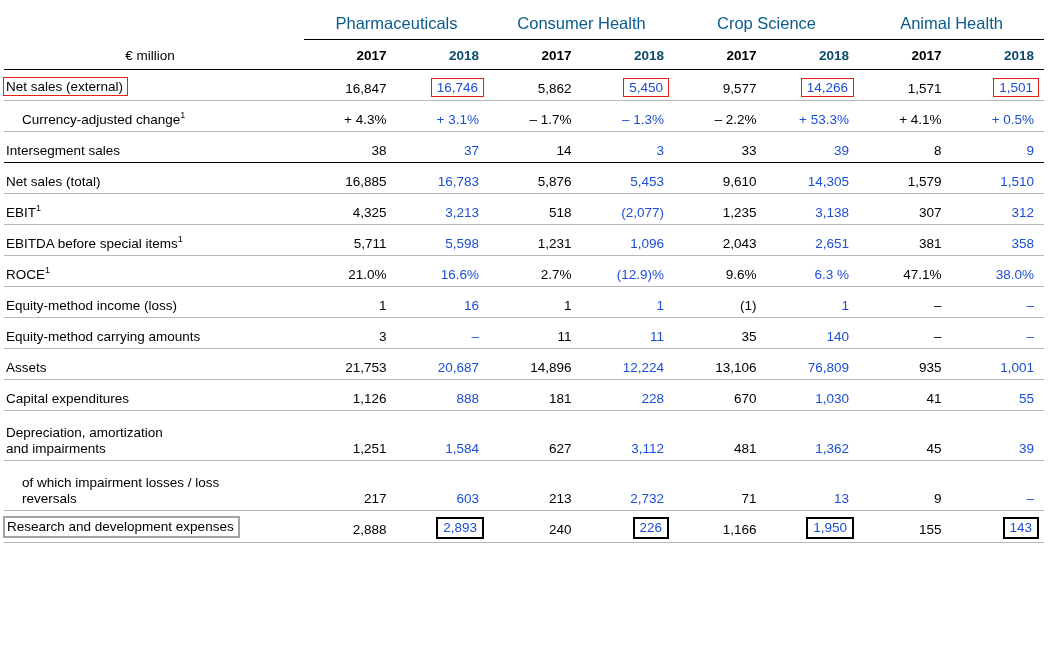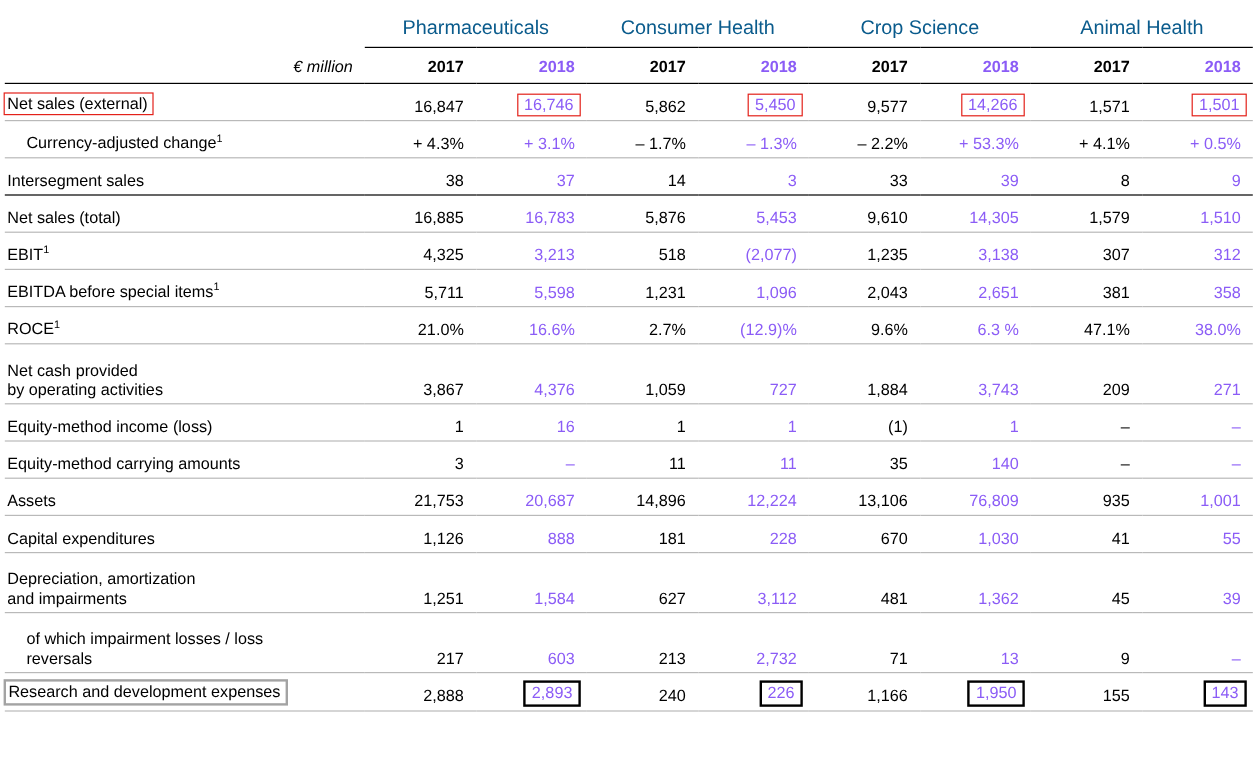--- a/index.html
+++ b/index.html
@@ -53,41 +53,40 @@
 
   
   tr.year-head th {
     font-size: 13.5px;
     font-weight: bold;
     text-align: right;
     padding: 8px 10px 6px 0;
     border-bottom: 1px solid #000;
   }
   tr.year-head th.unit {
-    text-align: right;
+    text-align: center;
     font-weight: normal;
     padding-left: 2px;
-    font-style: italic;
-  }
-  tr.year-head th.y2018 { color: #8b5cf6; }
+  }
+  tr.year-head th.y2018 { color: #0c4a6e; }
 
   
   tbody tr td {
     border-bottom: 1px solid #b9b9b9;
     padding: 5px 10px 4px 0;
     text-align: right;
     height: 21px;
   }
   tbody tr td.lbl {
     text-align: left;
     padding-left: 2px;
     padding-right: 4px;
     white-space: normal;
   }
-  tbody tr td.c2018 { color: #8b5cf6; }
+  tbody tr td.c2018 { color: #1d4ed8; }
   tbody tr.thick td { border-bottom: 1.6px solid #000; }
   tbody tr.tall2 td { height: 40px; }
 
   td .indent { display: inline-block; padding-left: 16px; }
   td .sup { font-size: 9px; vertical-align: super; }
 
   
   td.lbl .l1, td.lbl .l2 { display: block; }
 
   
@@ -226,34 +225,20 @@
         <td>21.0%</td>
         <td class="c2018">16.6%</td>
         <td>2.7%</td>
         <td class="c2018">(12.9)%</td>
         <td>9.6%</td>
         <td class="c2018">6.3 %</td>
         <td>47.1%</td>
         <td class="c2018">38.0%</td>
       </tr>
 
-      <tr class="tall2">
-        <td class="lbl">
-            <span class="l1">Net cash provided</span>
-            <span class="l2">by operating activities</span>
-          </td>
-        <td>3,867</td>
-        <td class="c2018">4,376</td>
-        <td>1,059</td>
-        <td class="c2018">727</td>
-        <td>1,884</td>
-        <td class="c2018">3,743</td>
-        <td>209</td>
-        <td class="c2018">271</td>
-      </tr>
 
       <tr>
         <td class="lbl">Equity-method income (loss)</td>
         <td>1</td>
         <td class="c2018">16</td>
         <td>1</td>
         <td class="c2018">1</td>
         <td>(1)</td>
         <td class="c2018">1</td>
         <td>–</td>

